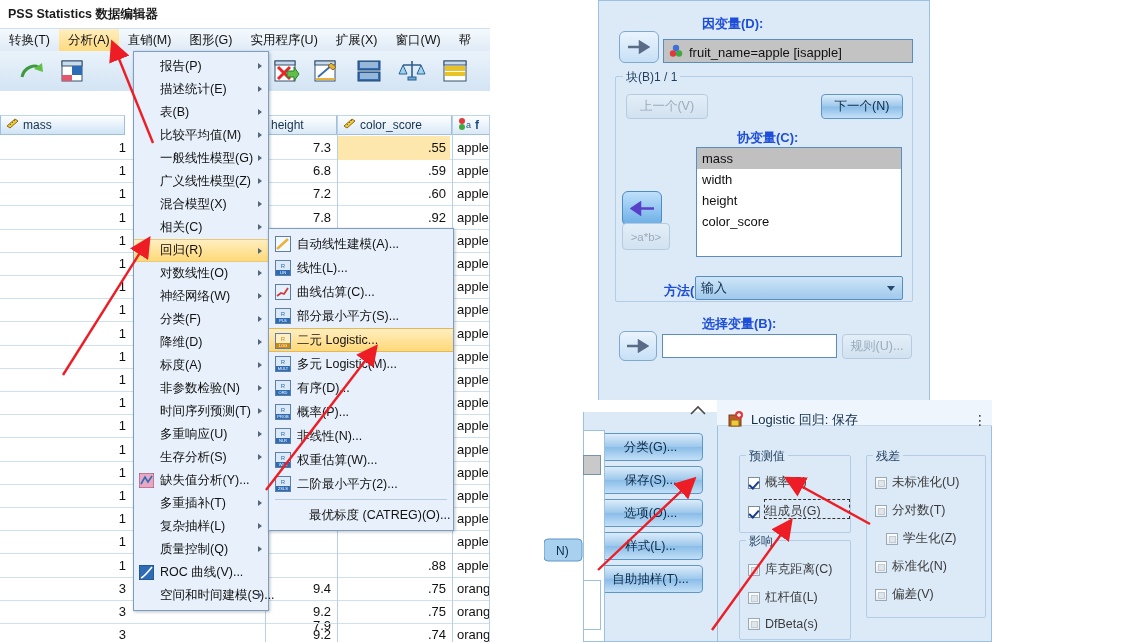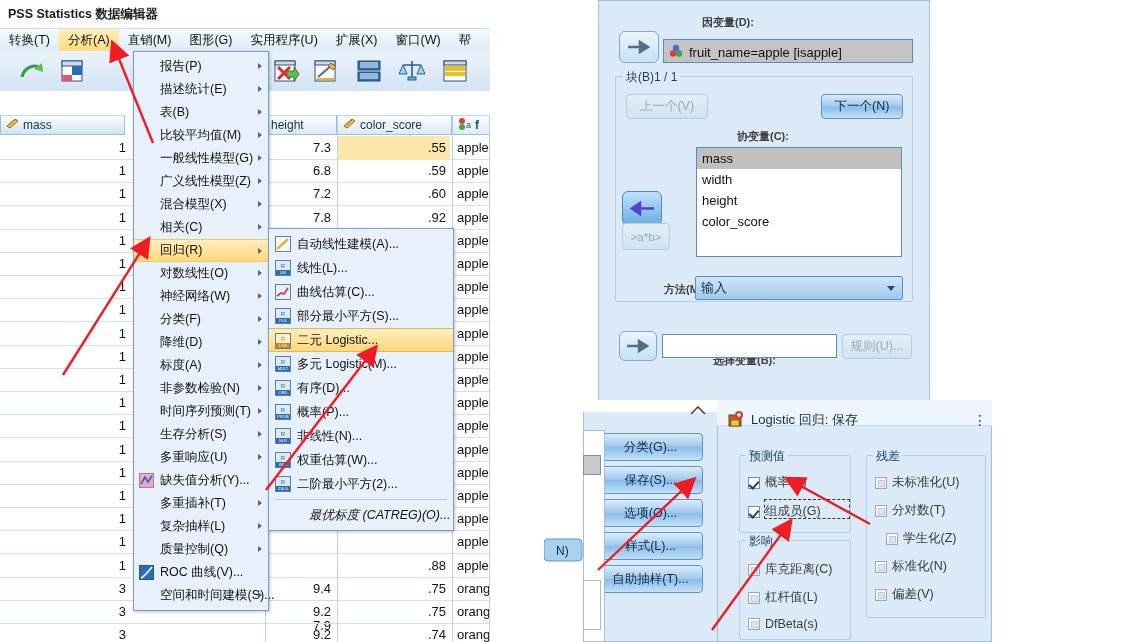--- a/index.html
+++ b/index.html
@@ -60,21 +60,21 @@
       font-size:12.5px;color:#111;position:relative;white-space:nowrap;box-sizing:border-box;}
   .si.hl{background:linear-gradient(to bottom,#ffeec0,#ffd978);border-top:1px solid #e0b95f;border-bottom:1px solid #e0b95f;text-align:center;}
   .si .sicon{position:absolute;left:6px;top:4px;width:16px;height:16px;border:1px solid #5b7fa6;box-sizing:border-box;}
   .sep{height:1px;background:#b6cbdf;margin:3px 6px;}
 
   
   #logreg{left:598px;top:0px;width:332px;height:408px;
           background:#dceaf8;border:1px solid #9cc0e0;box-sizing:border-box;}
   .grp{position:absolute;border:1px solid #b3cde6;box-sizing:border-box;border-radius:2px;}
   .grplbl{position:absolute;font-size:12px;color:#1f3e5e;background:#dceaf8;padding:0 3px;}
-  .lbl{position:absolute;font-size:11px;color:#404040;white-space:nowrap;padding-left:40px;}
+  .lbl{position:absolute;font-size:13px;color:#1d4ed8;white-space:nowrap;padding-left:40px;}
   .lbl b{font-weight:bold;}
   .fieldbox{position:absolute;border:1px solid #5b8cc0;background:#fff;box-sizing:border-box;}
   .fieldbox.gray{background:#c3c3c3;}
   .listbox{position:absolute;border:1px solid #5b8cc0;background:#fff;box-sizing:border-box;}
   .lirow{height:21px;line-height:21px;font-size:13px;padding-left:5px;color:#111;white-space:nowrap;}
   .lirow.sel{background:#c0c0c0;}
   .btn{position:absolute;box-sizing:border-box;border:1px solid #5f96c8;border-radius:4px;
        background:linear-gradient(to bottom,#dcecfa,#9fc9ec 48%,#8bbde8 52%,#c3e0f7);
        font-size:12.5px;color:#0d2c4a;display:flex;align-items:center;justify-content:center;
        white-space:nowrap;}
@@ -404,25 +404,25 @@
     </div>
     <div class="mi">
       <span>非参数检验(N)</span>
       <span class="arr"></span>
     </div>
     <div class="mi">
       <span>时间序列预测(T)</span>
       <span class="arr"></span>
     </div>
     <div class="mi">
+      <span>多重响应(U)</span>
+      <span class="arr"></span>
+    </div>
+    <div class="mi">
       <span>生存分析(S)</span>
-      <span class="arr"></span>
-    </div>
-    <div class="mi">
-      <span>多重响应(U)</span>
       <span class="arr"></span>
     </div>
     <div class="mi">
       <span class="micon"><svg width="15" height="15" viewBox="0 0 15 15">
           <rect x="0" y="0" width="15" height="15" fill="#e9a7c4" stroke="#8c4f6a"></rect>
           <path d="M2 11 L6 4 L9 9 L13 3" stroke="#2d6cb5" stroke-width="1.6" fill="none"></path>
         </svg></span>
       <span>缺失值分析(Y)...</span>
     </div>
     <div class="mi">
@@ -540,21 +540,21 @@
     <div class="si">
       <span class="sicon"><svg width="14" height="14" viewBox="0 0 14 14">
           <rect width="14" height="9" fill="#dceaf8"></rect>
           <text x="7" y="7" font-size="6" text-anchor="middle" fill="#2d6cb5" font-family="sans-serif">R</text>
           <rect y="9" width="14" height="5" fill="#2d6cb5"></rect>
           <text x="7" y="13.2" font-size="4" text-anchor="middle" fill="#fff" font-family="sans-serif">2SLS</text>
         </svg></span>
       <span>二阶最小平方(2)...</span>
     </div>
     <div class="sep"></div>
-    <div class="si" style="padding-left: 40px; font-style: italic;">
+    <div class="si" style="padding-left: 40px;">
       <span>最优标度 (CATREG)(O)...</span>
     </div>
   </div>
 
 <div class="abs" id="logreg">
 
   <div class="lbl" style="left:63px;top:14px;">
     <b>因变量(D):</b>
   </div>
   <div class="arrowbtn" style="left:20px;top:30px;width:40px;height:32px;">
@@ -600,21 +600,21 @@
     </div>
 
   <div class="lbl" style="left:25px;top:281px;">
     <b>方法(M):</b>
   </div>
   <div class="combo" style="left:96px;top:275px;width:208px;height:24px;">
     <span>输入</span>
     <span class="cbarr"></span>
   </div>
 
-  <div class="lbl" style="left:74px;top:314px;margin-top:38px;">
+  <div class="lbl" style="left:63px;top:314px;">
     <b>选择变量(B):</b>
   </div>
   <div class="arrowbtn" style="left:20px;top:330px;width:38px;height:30px;">
     <svg width="22" height="14" viewBox="0 0 22 14">
         <path d="M0 7h13M12 2l8 5-8 5z" stroke="#5a6b86" stroke-width="2.5" fill="#5a6b86"></path>
       </svg>
   </div>
   <div class="fieldbox" style="left:63px;top:333px;width:175px;height:24px;"></div>
   <div class="btn dis" style="left:243px;top:333px;width:70px;height:25px;">规则(U)...</div>
 </div>

